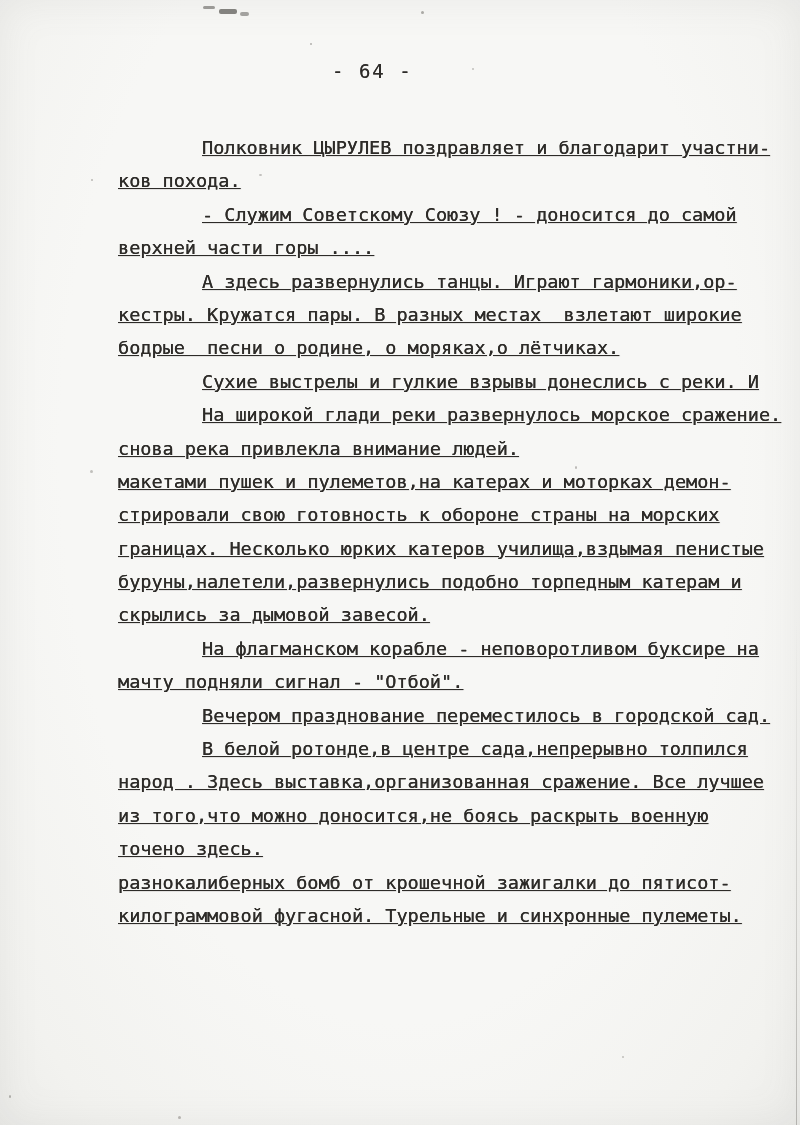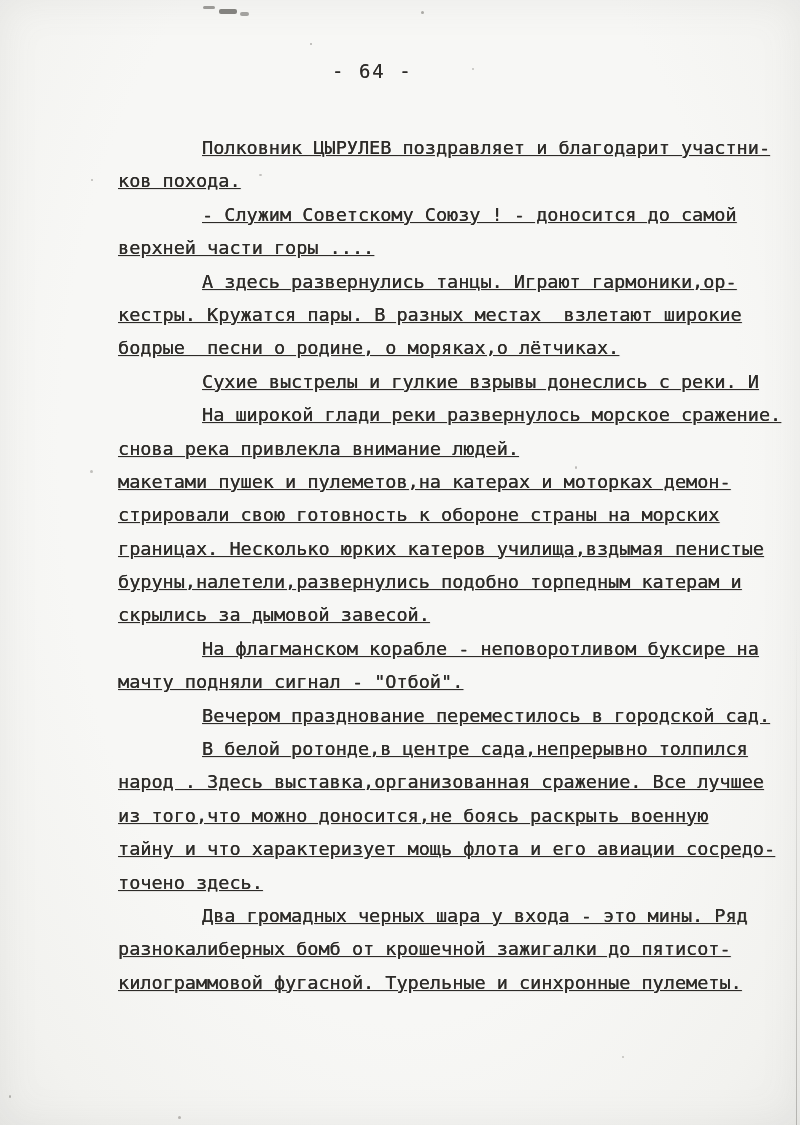--- a/index.html
+++ b/index.html
@@ -104,20 +104,18 @@
       <div class="line">стрировали свою готовность к обороне страны на морских</div>
       <div class="line">границах. Несколько юрких катеров училища,вздымая пенистые</div>
       <div class="line">буруны,налетели,развернулись подобно торпедным катерам и</div>
       <div class="line">скрылись за дымовой завесой.</div>
       <div class="line indent">На флагманском корабле - неповоротливом буксире на</div>
       <div class="line">мачту подняли сигнал - "Отбой".</div>
       <div class="line indent">Вечером празднование переместилось в городской сад.</div>
       <div class="line indent">В белой ротонде,в центре сада,непрерывно толпился</div>
       <div class="line">народ . Здесь выставка,организованная сражение. Все лучшее</div>
       <div class="line">из того,что можно доносится,не боясь раскрыть военную</div>
-      <div class="line">тайну и что характеризует мощь флота и его авиации сосредо-</div>
       <div class="line">точено здесь.</div>
-      <div class="line indent">Два громадных черных шара у входа - это мины. Ряд</div>
       <div class="line">разнокалиберных бомб от крошечной зажигалки до пятисот-</div>
       <div class="line">килограммовой фугасной. Турельные и синхронные пулеметы.</div>
     </div>
 
 </div>
 
 </body></html>

